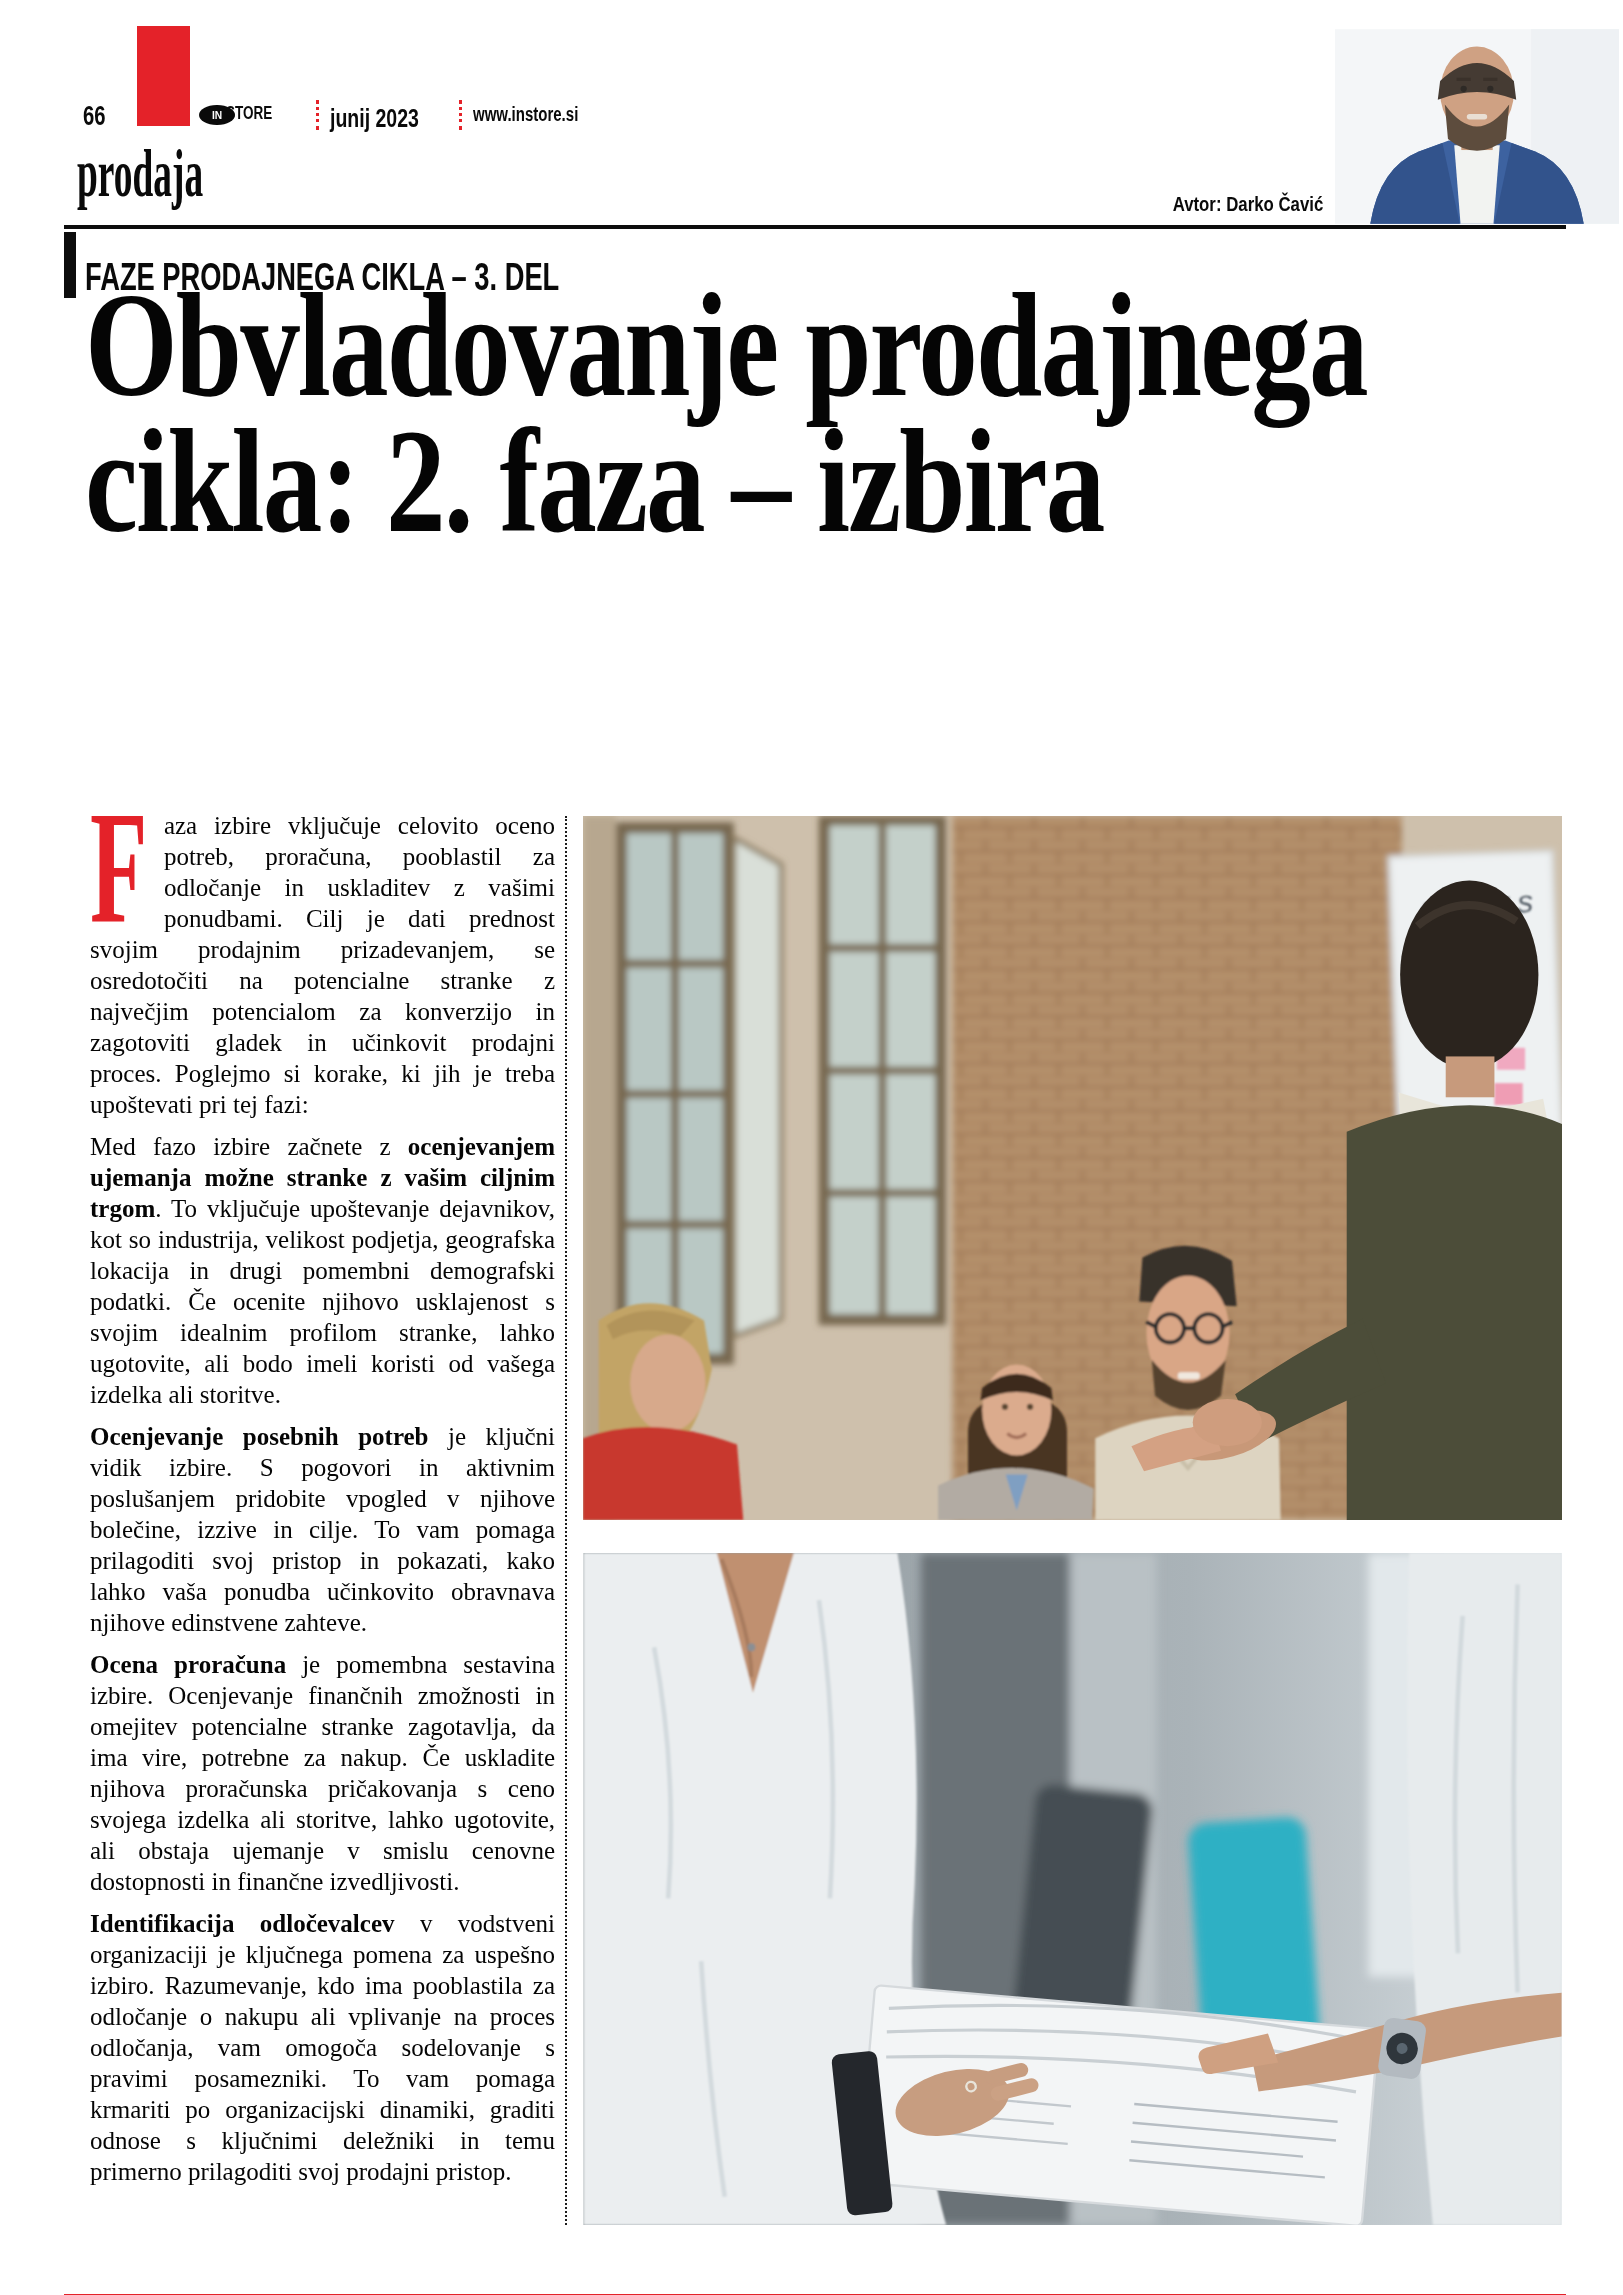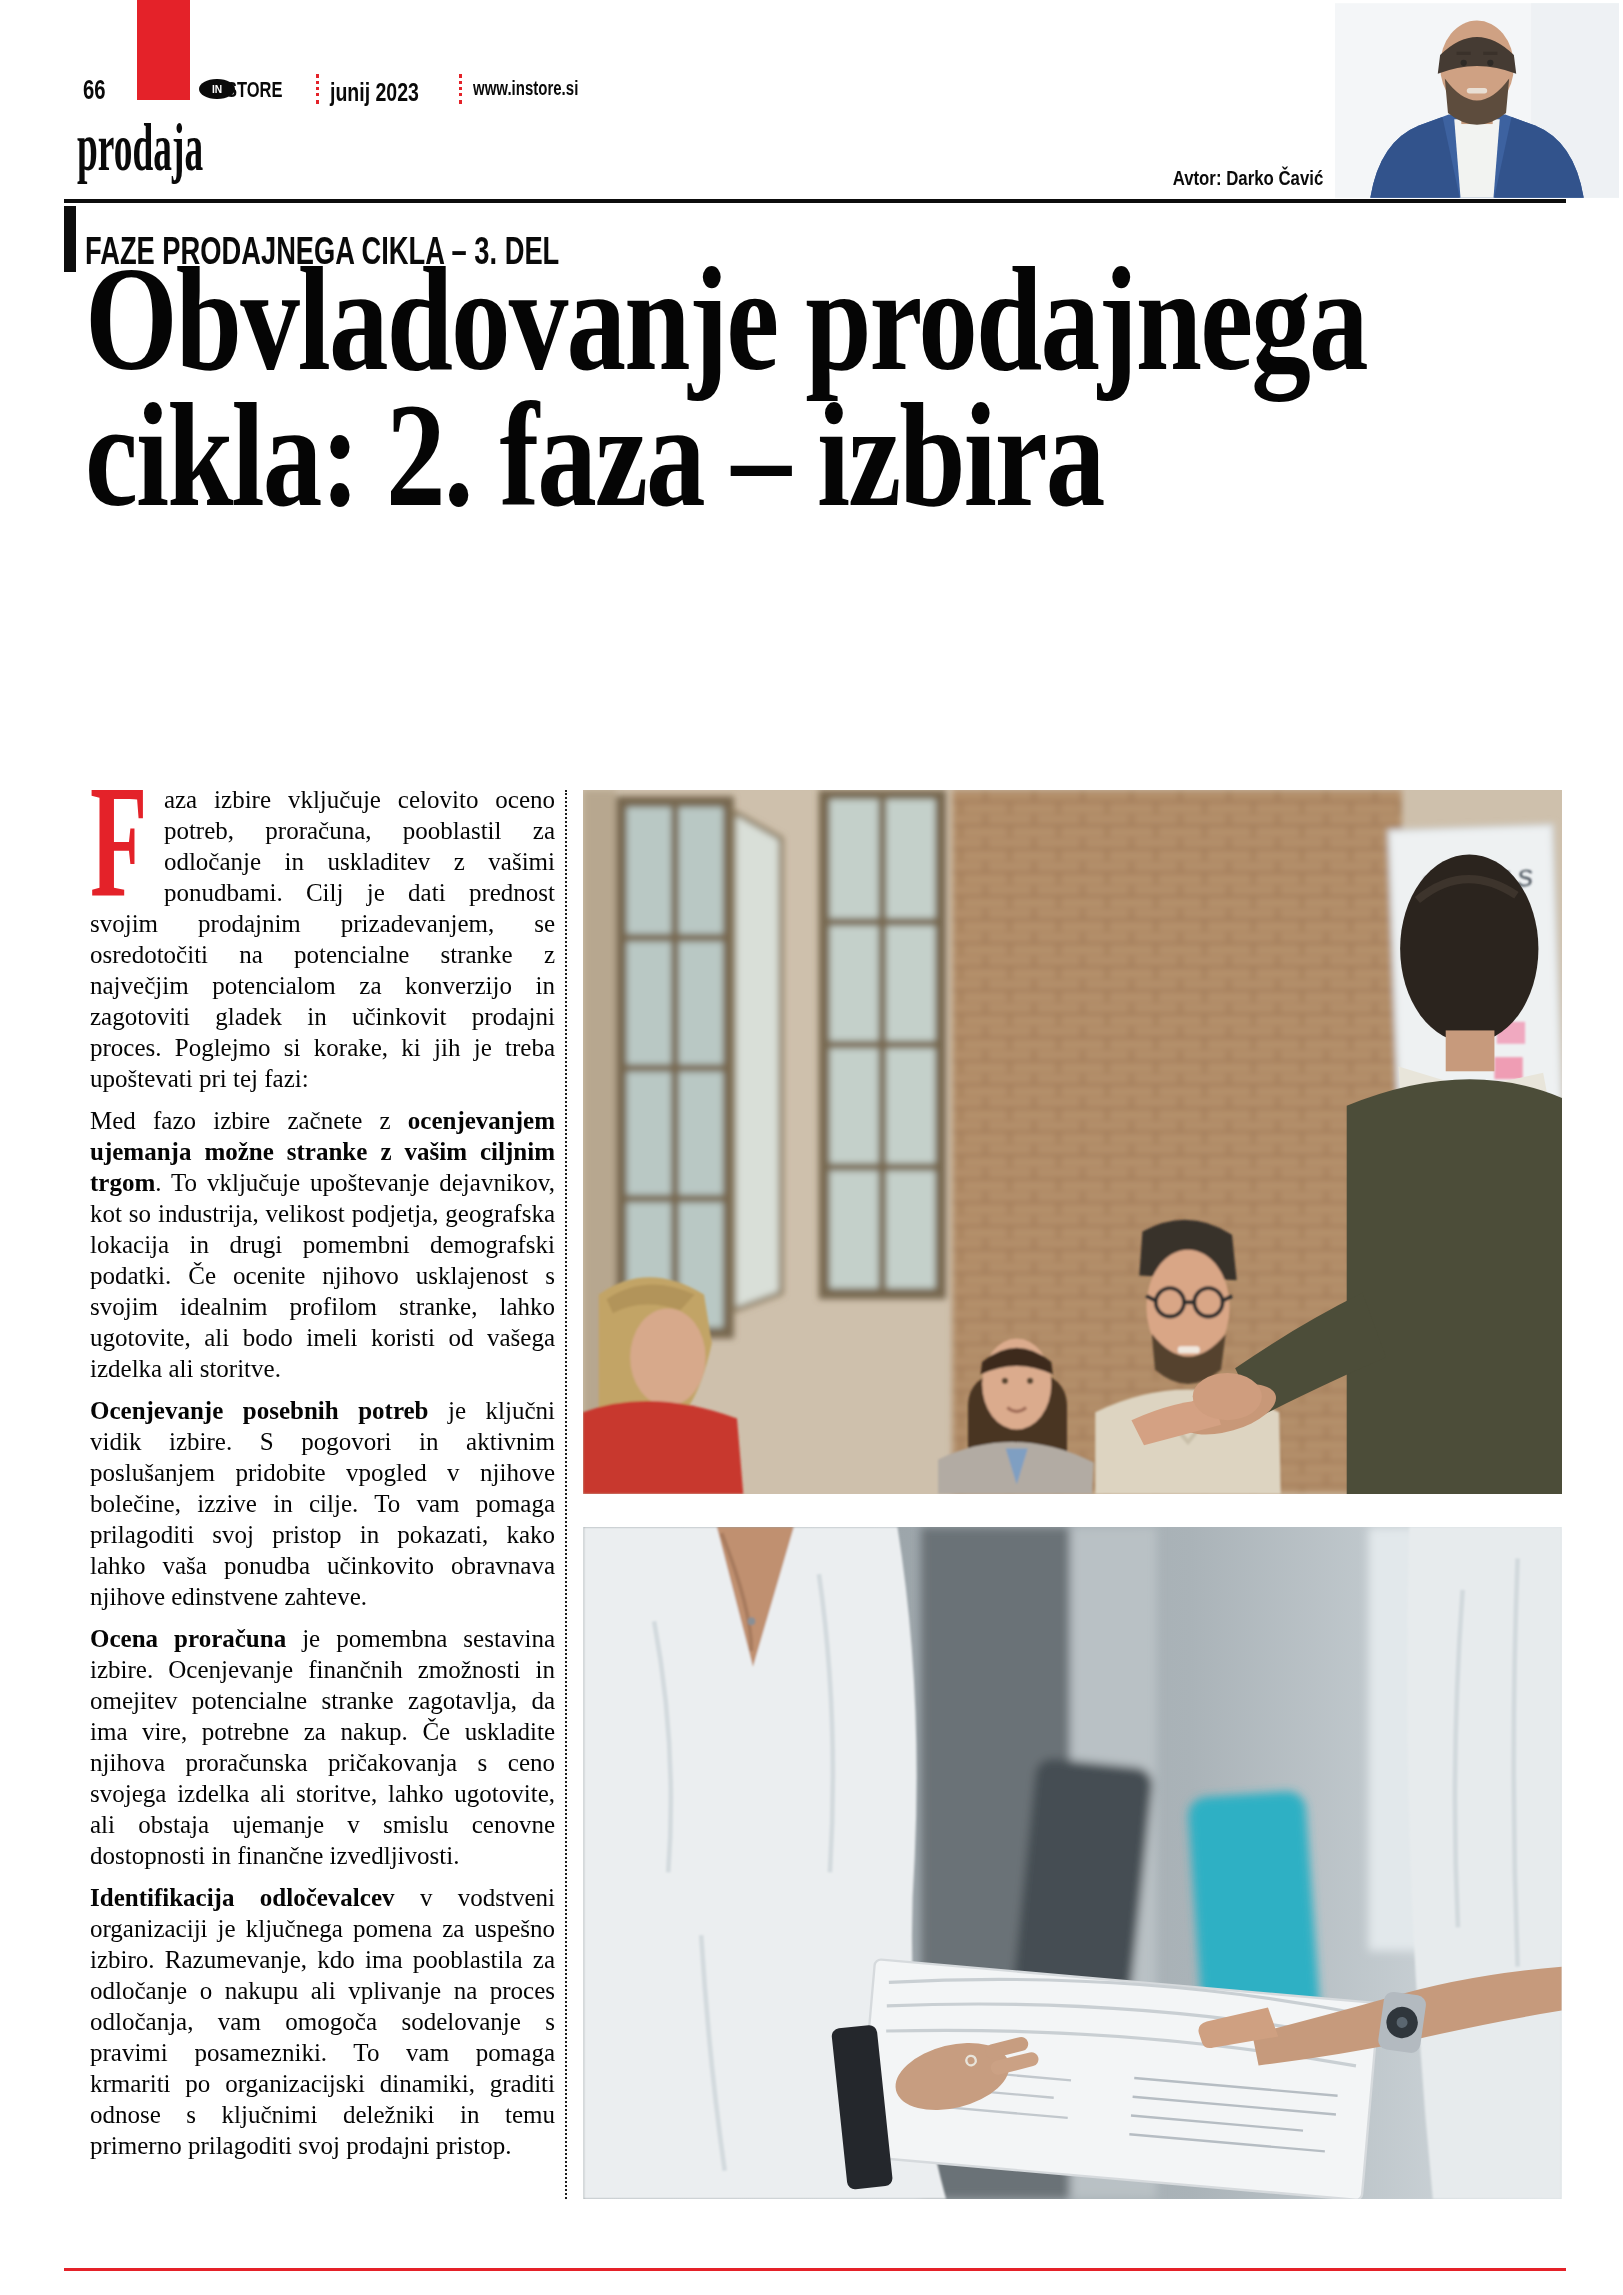--- a/index.html
+++ b/index.html
@@ -1,31 +1,31 @@
 <!DOCTYPE html>
 <html lang="sl" style="--red: #e42229;font-size:12.6px"><head>
 <meta charset="utf-8">
 <style>
   :root{ --red:#e42229; }
   *{ margin:0; padding:0; box-sizing:border-box; }
   html,body{ background:#fff; }
   body{ font-family:"Liberation Sans", sans-serif; color:#0a0a0a; }
   .page{ position:relative; width:1623px; height:2295px; background:#fff; overflow:hidden; }
 
-  .abs{ position:absolute; }
+  .abs{ position:absolute;margin-top:26px; }
   .cx{ display:inline-block; transform-origin:0 50%; white-space:nowrap; } .cx55{ transform:scaleX(.55);} .cx70{ transform:scaleX(.70);} .cx75{ transform:scaleX(.75);}
   .cx80{ transform:scaleX(.80);}
   .cxr{ transform-origin:100% 50%; }
 
   
   .page-num{ left:83px; top:75px; font-size:27px; font-weight:700; }
   .logo-block{ left:137px; top:0; width:53px; height:100px; background:var(--red); }
   .in-badge{ left:199px; top:79px; width:36px; height:20.4px; border-radius:50%; background:#0a0a0a;
              color:#fff; font-size:10.2px; font-weight:700; display:flex; align-items:center; justify-content:center; }
-  .brand-store{ left:226px; top:77px; font-size:22px; font-weight:700; }
+  .brand-store{ left:226px; top:77px; font-size:18px; font-weight:700; }
   .hdr-sep{ width:0; height:30px; border-left:3.1px dotted var(--red); top:74px; }
   .sep1{ left:316px; } .sep2{ left:459px; }
   .issue{ left:330px; top:77px; font-size:26px; font-weight:700; }
   .website{ left:473px; top:77px; font-size:20px; font-weight:700; }
 
   .section-title{ left:77px; top:108px; font-size:68px; font-weight:700; font-family:"Liberation Serif", serif; }
   .author-label{ right:300px; top:166px; font-size:21px; font-weight:700; }
   .author-photo{ left:1335px; top:3.1px; width:284px; height:195px; }
 
   .header-rule{ left:64px; top:199px; width:1502px; height:3.9px; background:#0d0d0d; }

